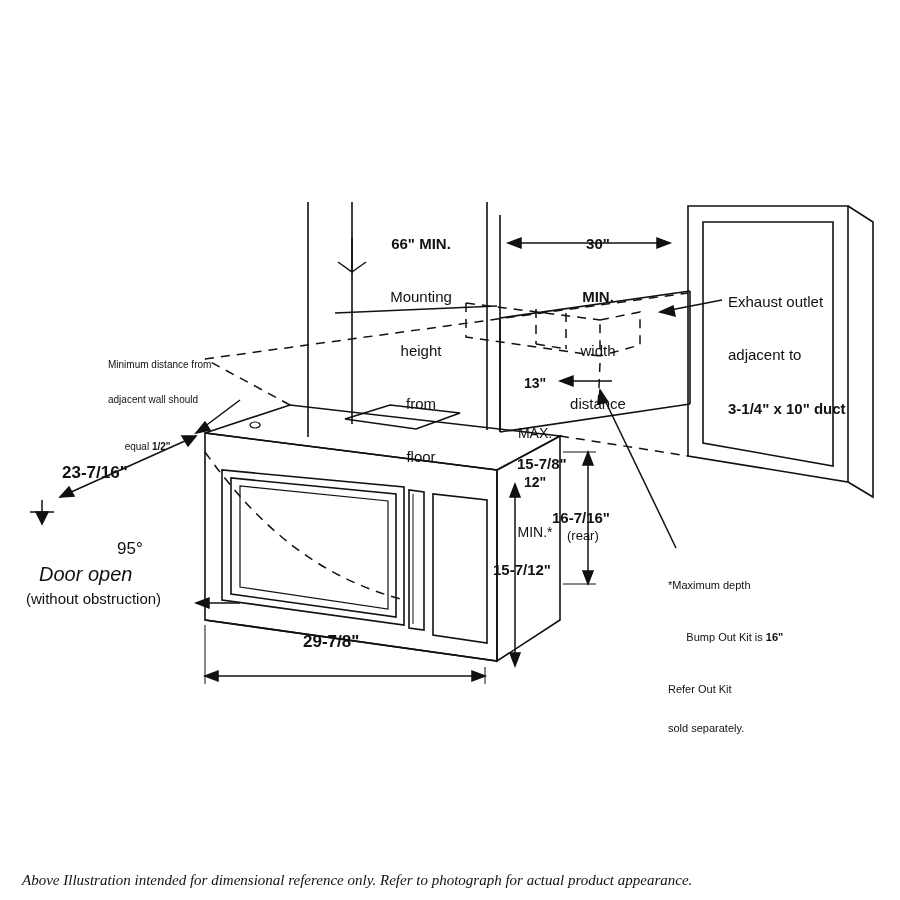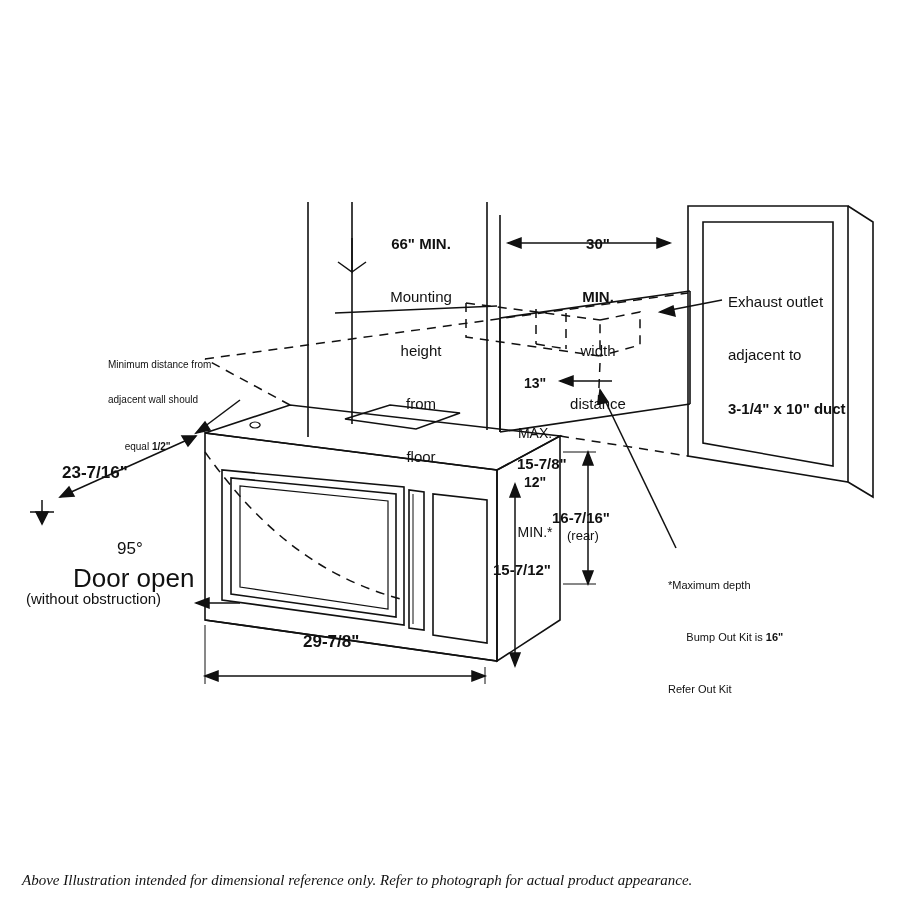--- a/index.html
+++ b/index.html
@@ -208,28 +208,29 @@
   <div class="lbl bold" style="left:62px; top:463px; font-size:17px;">23-7/16"</div>
 
   <div class="lbl bold" style="left:517px; top:455px; font-size:15px;">15-7/8"</div>
 
   <div class="lbl bold" style="left:552px; top:509px; font-size:15px;">16-7/16"</div>
   <div class="lbl" style="left:567px; top:528px; font-size:13px;">(rear)</div>
 
   <div class="lbl bold" style="left:493px; top:561px; font-size:15px;">15-7/12"</div>
 
   <div class="lbl" style="left:93px; top:539px; font-size:17px;margin-left:24px;">95°</div>
-  <div class="lbl" style="left:73px; top:563px; font-size:26px;">Door open</div>
+  <div class="lbl" style="left:39px; top:563px; font-size:20px;font-style:italic;">Door open</div>
   <div class="lbl" style="left:26px; top:590px; font-size:15px;text-align:center;">(without obstruction)</div>
 
   <div class="lbl bold" style="left:303px; top:632px; font-size:17px;">29-7/8"</div>
 
   <div class="lbl" style="left:668px; top:553px; width:190px; font-size:11px;">
     <div>*Maximum depth</div>
     <div>
       <span>Bump Out Kit is </span><span class="bold">16"</span>
     </div>
     <div>Refer Out Kit</div>
+    <div>sold separately.</div>
   </div>
 
   <div class="footer-note">Above Illustration intended for dimensional reference only. Refer to photograph for actual product appearance.</div>
 
 </div>
 
 </body></html>

